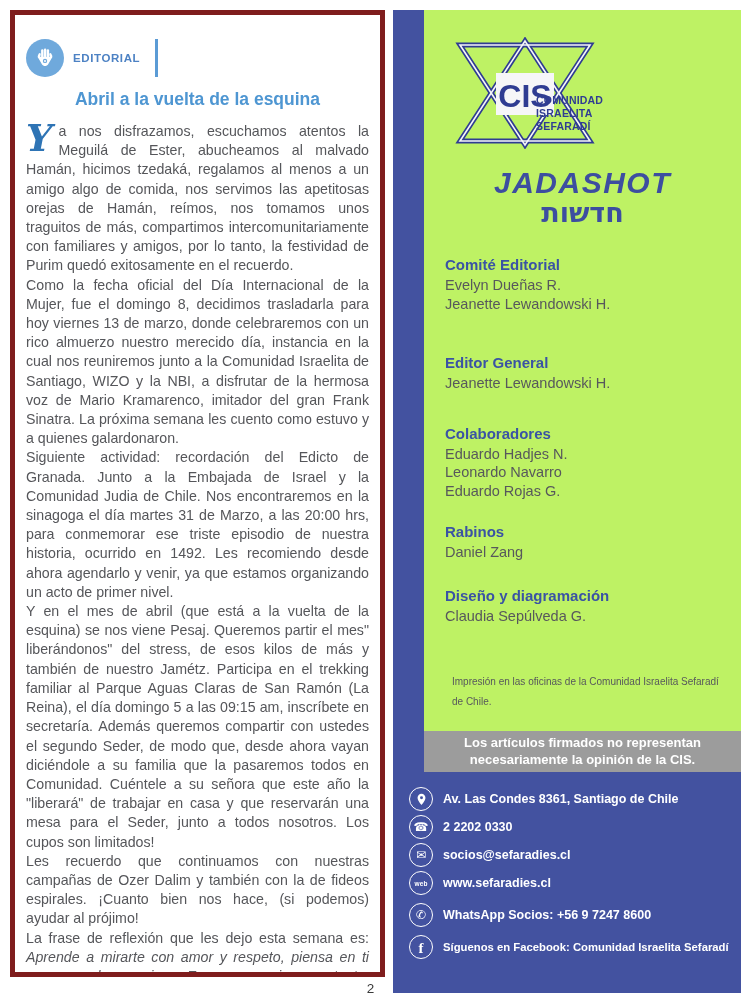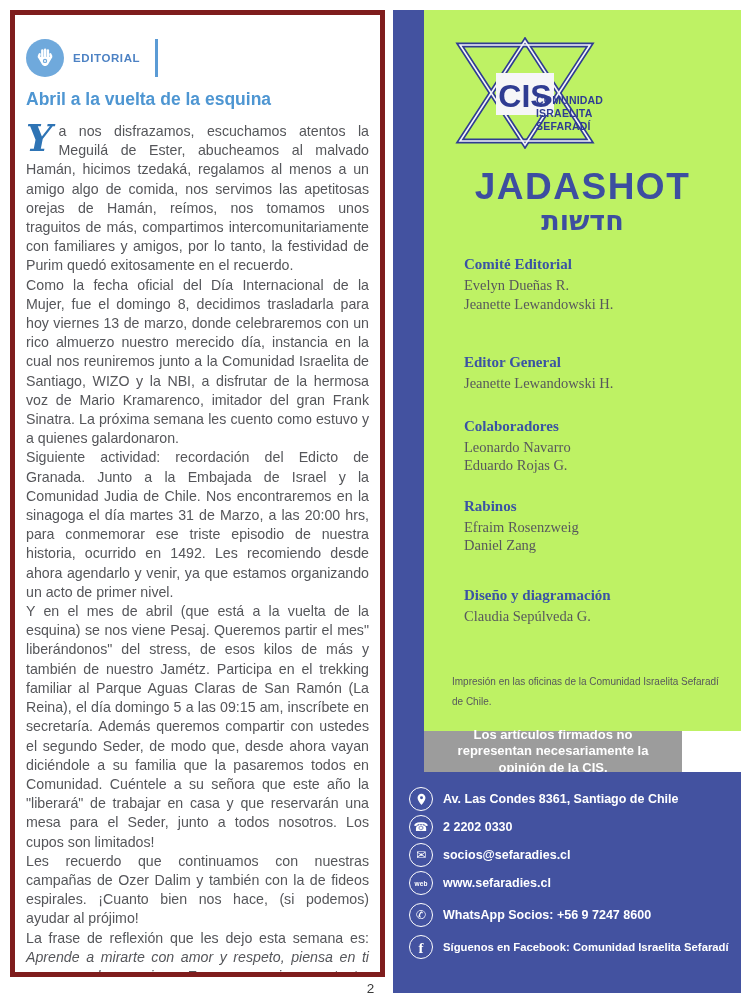--- a/index.html
+++ b/index.html
@@ -15,21 +15,21 @@
     padding:20px 11px 0 11px;overflow:hidden;background:#fff;
   }
   .ed-header{display:flex;align-items:center;gap:9px;height:46px;}
   .hamsa-circle{
     width:38px;height:38px;border-radius:50%;background:#6FA9DC;
     display:flex;align-items:center;justify-content:center;flex:0 0 38px;
   }
   .ed-kicker{color:#4D82C4;font-weight:bold;font-size:11.5px;letter-spacing:.6px;}
   .ed-divider{width:3px;height:38px;background:#5B9BD5;margin-left:6px;}
   .ed-title{
-    text-align:left;color:#4E96D2;font-weight:bold;font-size:17.5px;
+    text-align:center;color:#4E96D2;font-weight:bold;font-size:17.5px;
     margin:8px 0 12px 0;
   }
   .ed-body{color:#55565A;font-size:14.2px;line-height:19.2px;text-align:justify;}
   .ed-body p{margin:0;}
   .dropcap{
     float:left;font-family:"DejaVu Serif", serif;font-style:italic;font-weight:bold;
     font-size:37px;line-height:31px;color:#2E74B5;padding:1px 6px 0 0;
   }
   .quote{font-style:italic;}
 
@@ -37,34 +37,34 @@
   .sidebar-stripe{position:absolute;left:393px;top:10px;width:31px;height:965px;background:#4352A0;}
   .sidebar-light{position:absolute;left:424px;top:10px;width:317px;height:721px;background:#bef264;overflow:hidden;}
 
   .logo-block{position:absolute;top:27px;left:0;width:100%;height:150px;}
   .star-svg{position:absolute;left:26px;top:0;}
   .org-lines{
     position:absolute;left:112px;top:57px;width:118px;text-align:left;
     color:#2F3C92;font-weight:bold;font-size:10.5px;line-height:13px;letter-spacing:.2px;
   }
   .masthead{position:absolute;top:156px;width:100%;text-align:center;color:#3D4EA0;}
-  .masthead-title{font-size:37px;font-weight:bold;letter-spacing:1.5px;}
+  .masthead-title{font-size:30px;font-weight:bold;letter-spacing:1.5px;font-style:italic;}
   .masthead-hebrew{font-family:"DejaVu Sans", sans-serif;font-size:27px;margin-top:-3px;font-weight:bold;}
 
-  .credits{position:absolute;top:245px;left:40px;width:272px;font-family:Liberation Serif, serif;}
+  .credits{position:absolute;top:245px;left:21px;width:272px;}
   .credit-heading{color:#3A53A4;font-weight:bold;font-size:15px;line-height:19px;margin-bottom:2px;}
   .credit-item{color:#57585C;font-size:14.5px;line-height:18.5px;}
-  .s1{margin-bottom:40px;} .s2{margin-bottom:24px;} .s3{margin-bottom:22px;} .s4{margin-bottom:31px;} .s5{margin-bottom:0;}
+  .s1{margin-bottom:40px;} .s2{margin-bottom:31px;} .s3{margin-bottom:22px;} .s4{margin-bottom:24px;} .s5{margin-bottom:0;}
   .print-note{
     position:absolute;top:662px;left:28px;width:268px;
     color:#57585C;font-size:10px;line-height:19.5px;
   }
 
   .gray-banner{
-    position:absolute;left:424px;top:731px;width:258px;height:41px;background:#9C9C9C;
+    position:absolute;left:424px;top:731px;width:317px;height:41px;background:#9C9C9C;
     color:#fff;font-weight:bold;font-size:13px;line-height:16.5px;
     display:flex;align-items:center;justify-content:center;text-align:center;
     padding:0 24px;box-sizing:border-box;
   }
 
   .contact-panel{
     position:absolute;left:393px;top:772px;width:348px;height:221px;background:#4352A0;
     box-sizing:border-box;padding:15px 8px 0 16px;
   }
   .contact-row{
@@ -154,26 +154,26 @@
       <div class="credit-heading">Comité Editorial</div>
       <div class="credit-item">Evelyn Dueñas R.</div>
       <div class="credit-item">Jeanette Lewandowski H.</div>
     </div>
     <div class="credit-section s2">
       <div class="credit-heading">Editor General</div>
       <div class="credit-item">Jeanette Lewandowski H.</div>
     </div>
     <div class="credit-section s3">
       <div class="credit-heading">Colaboradores</div>
+      <div class="credit-item">Eduardo Hadjes N.</div>
       <div class="credit-item">Leonardo Navarro</div>
       <div class="credit-item">Eduardo Rojas G.</div>
     </div>
     <div class="credit-section s4">
       <div class="credit-heading">Rabinos</div>
-      <div class="credit-item">Efraim Rosenzweig</div>
       <div class="credit-item">Daniel Zang</div>
     </div>
     <div class="credit-section s5">
       <div class="credit-heading">Diseño y diagramación</div>
       <div class="credit-item">Claudia Sepúlveda G.</div>
     </div>
   </div>
 
   <div class="print-note">Impresión en las oficinas de la Comunidad Israelita Sefaradí de Chile.</div>
 </div>

